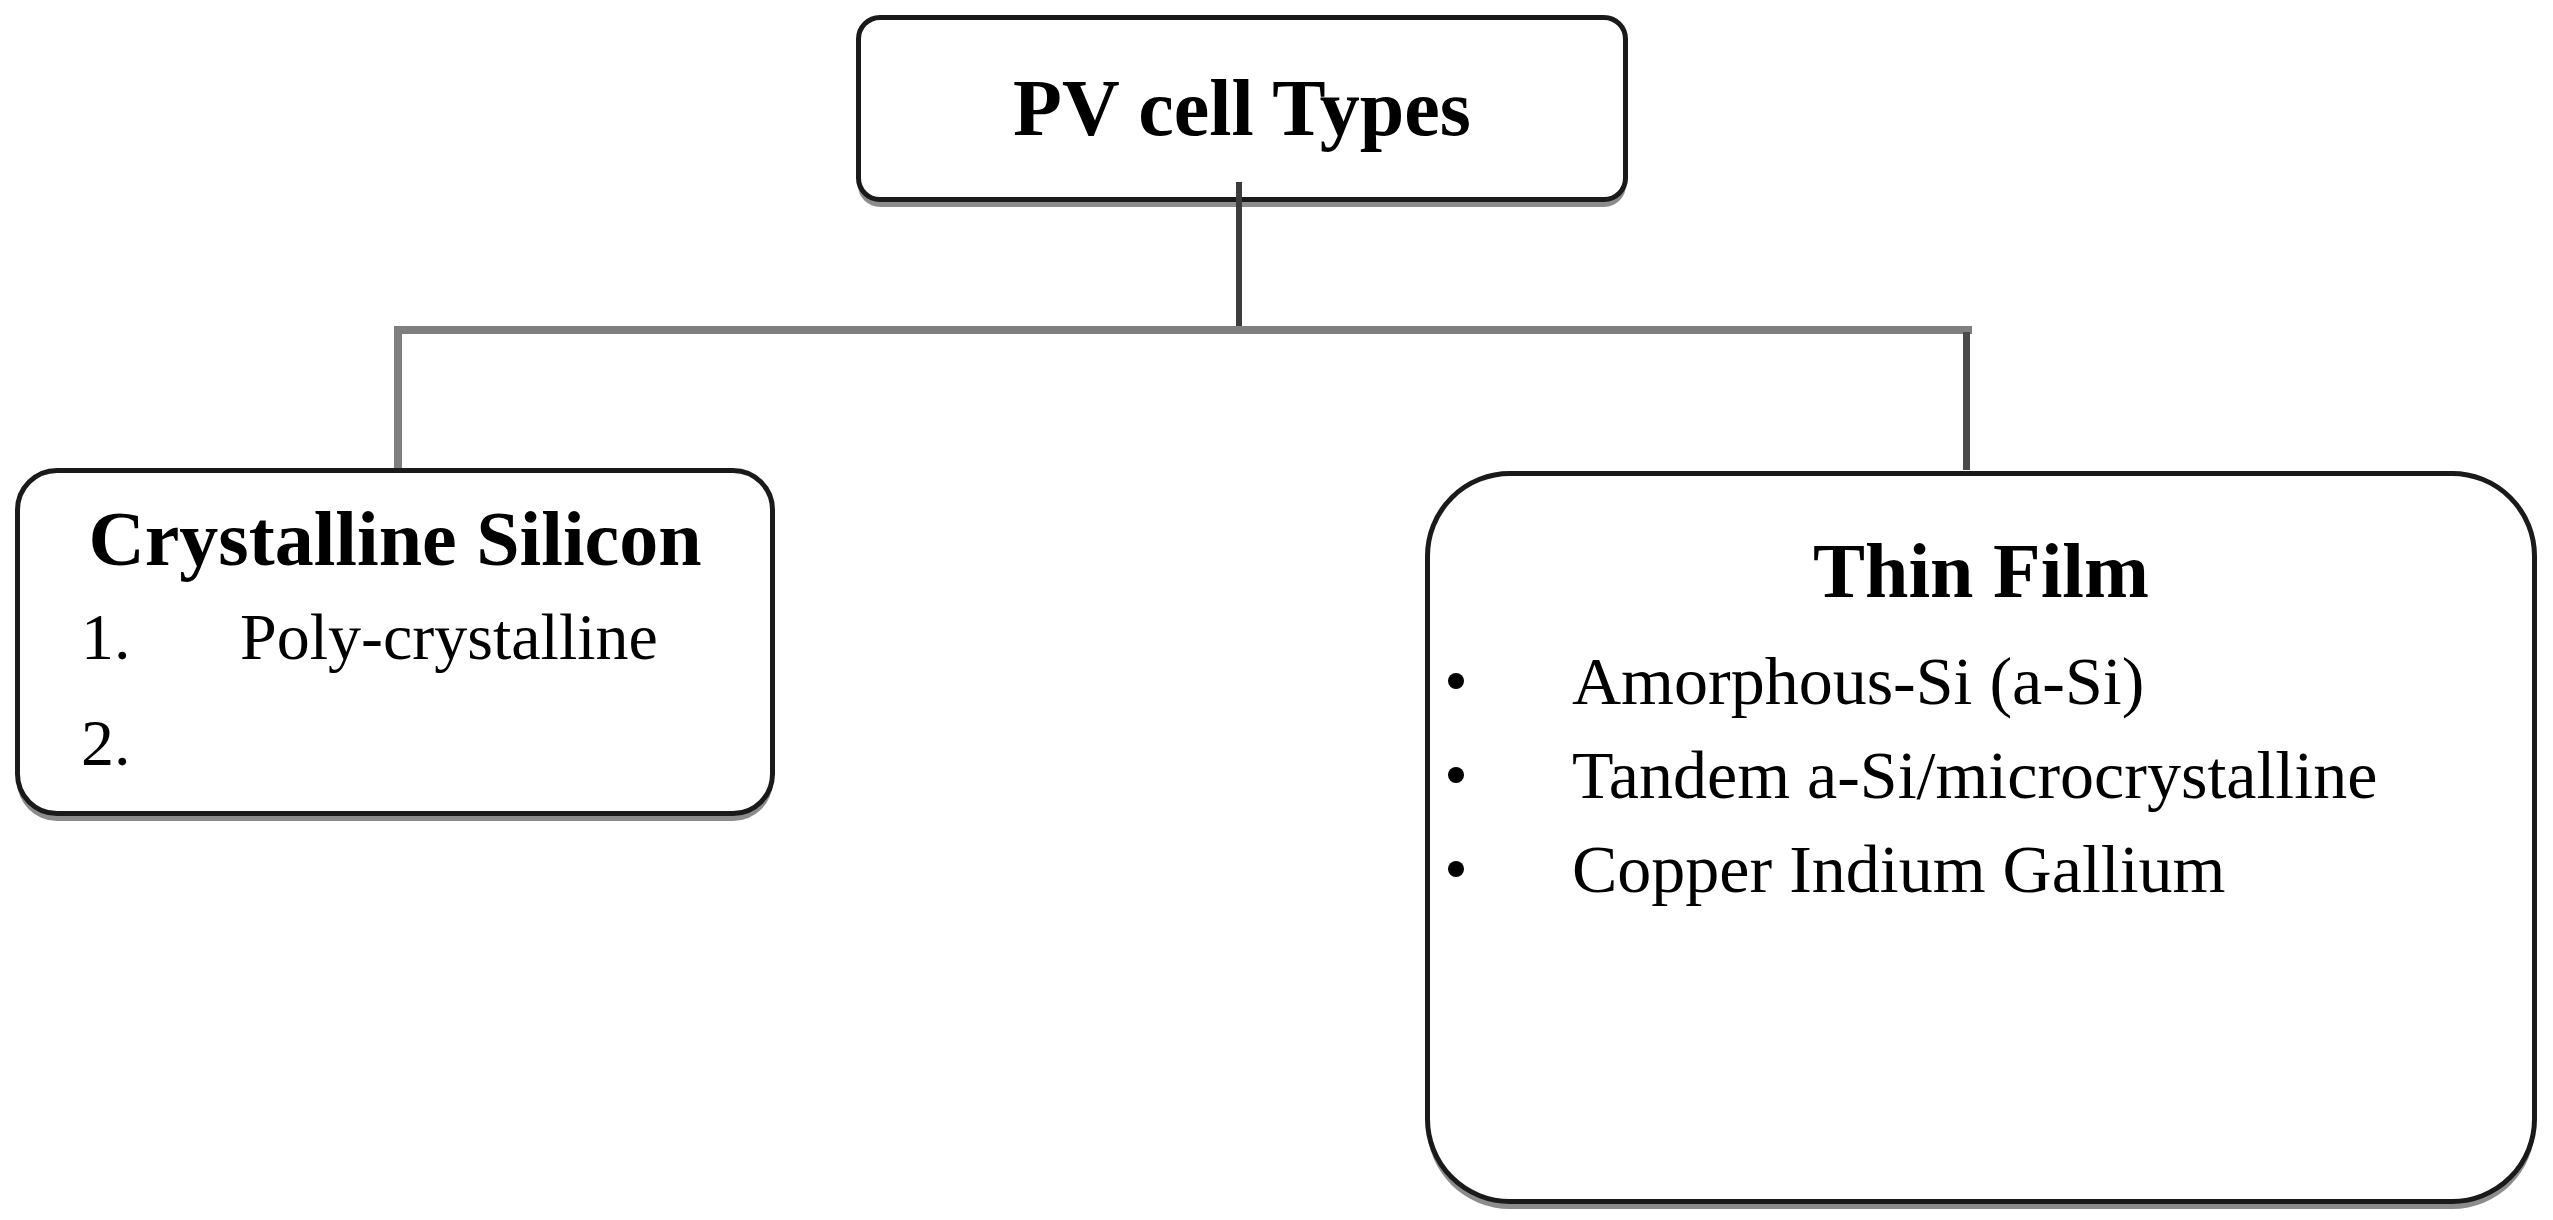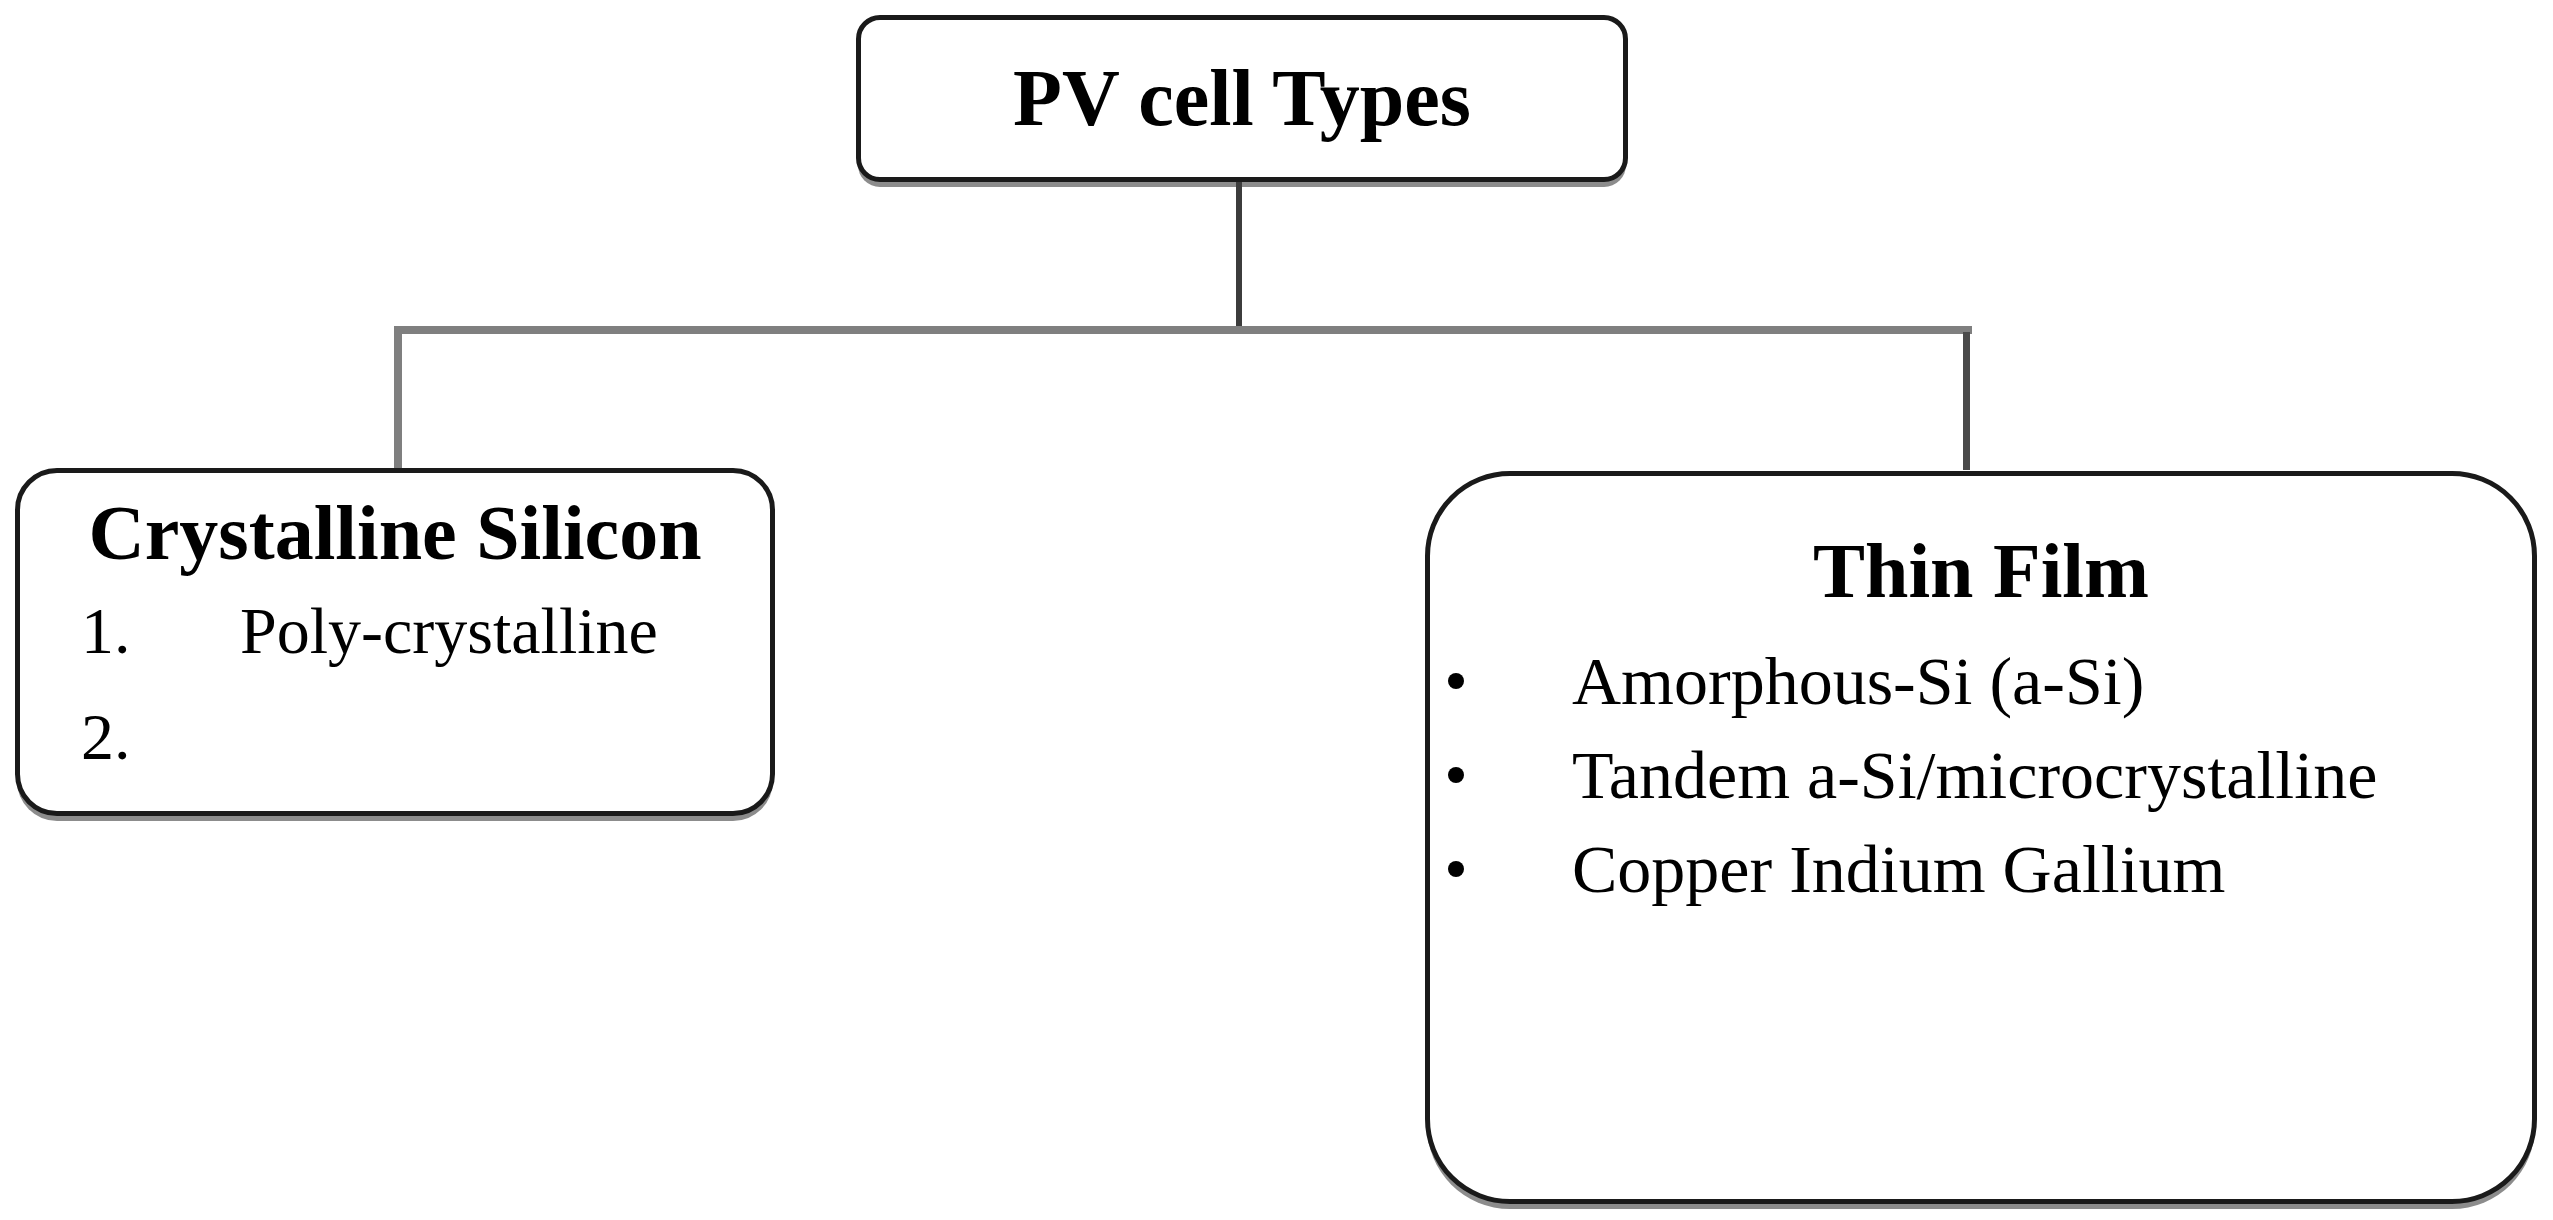--- a/index.html
+++ b/index.html
@@ -20,21 +20,21 @@
     position: absolute;
     box-sizing: border-box;
     background: #ffffff;
     border: 5px solid #1a1a1a;
     box-shadow: 0 7px 0 -2px #8c8c8c;
   }
   .root-node {
     left: 856px;
     top: 15px;
     width: 772px;
-    height: 167px;
+    height: 187px;
     border-radius: 24px;
     display: flex;
     align-items: center;
     justify-content: center;
   }
   .root-title {
     font-size: 80px;
     font-weight: bold;
     white-space: nowrap;
   }
@@ -68,21 +68,21 @@
     width: 7px;
     height: 138px;
     background: #4a4a4a;
   }
   .left-node {
     left: 15px;
     top: 468px;
     width: 760px;
     height: 348px;
     border-radius: 42px;
-    padding-top: 15px;
+    padding-top: 21px;
   }
   .left-node .node-title {
     font-size: 78px;
     font-weight: bold;
     line-height: 90px;
     text-align: center;
     white-space: nowrap;
   }
   .numbered-list {
     margin: 0;

